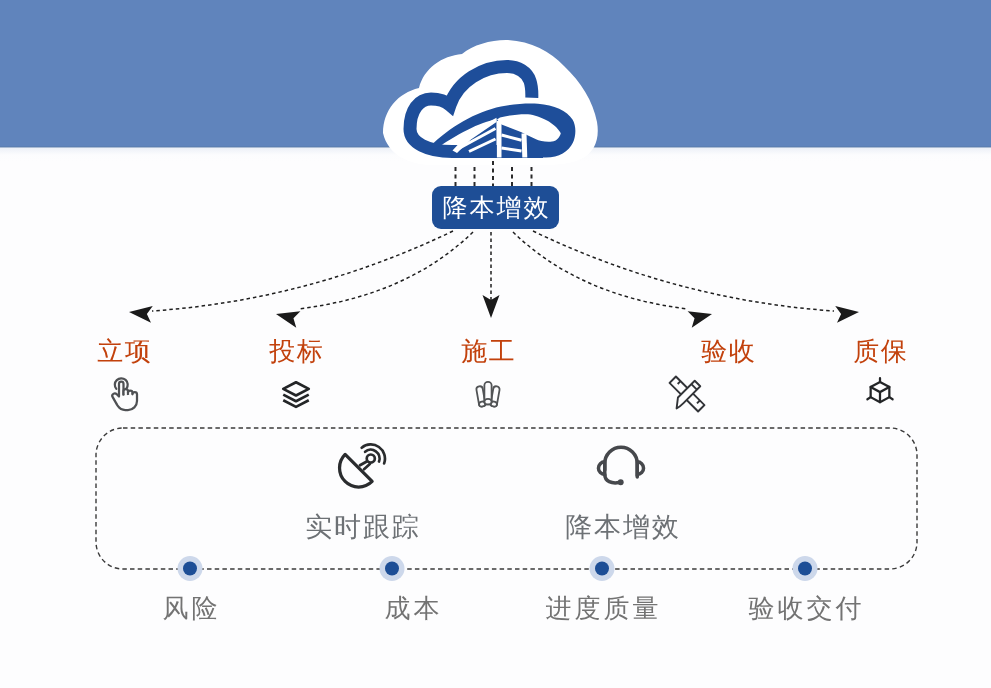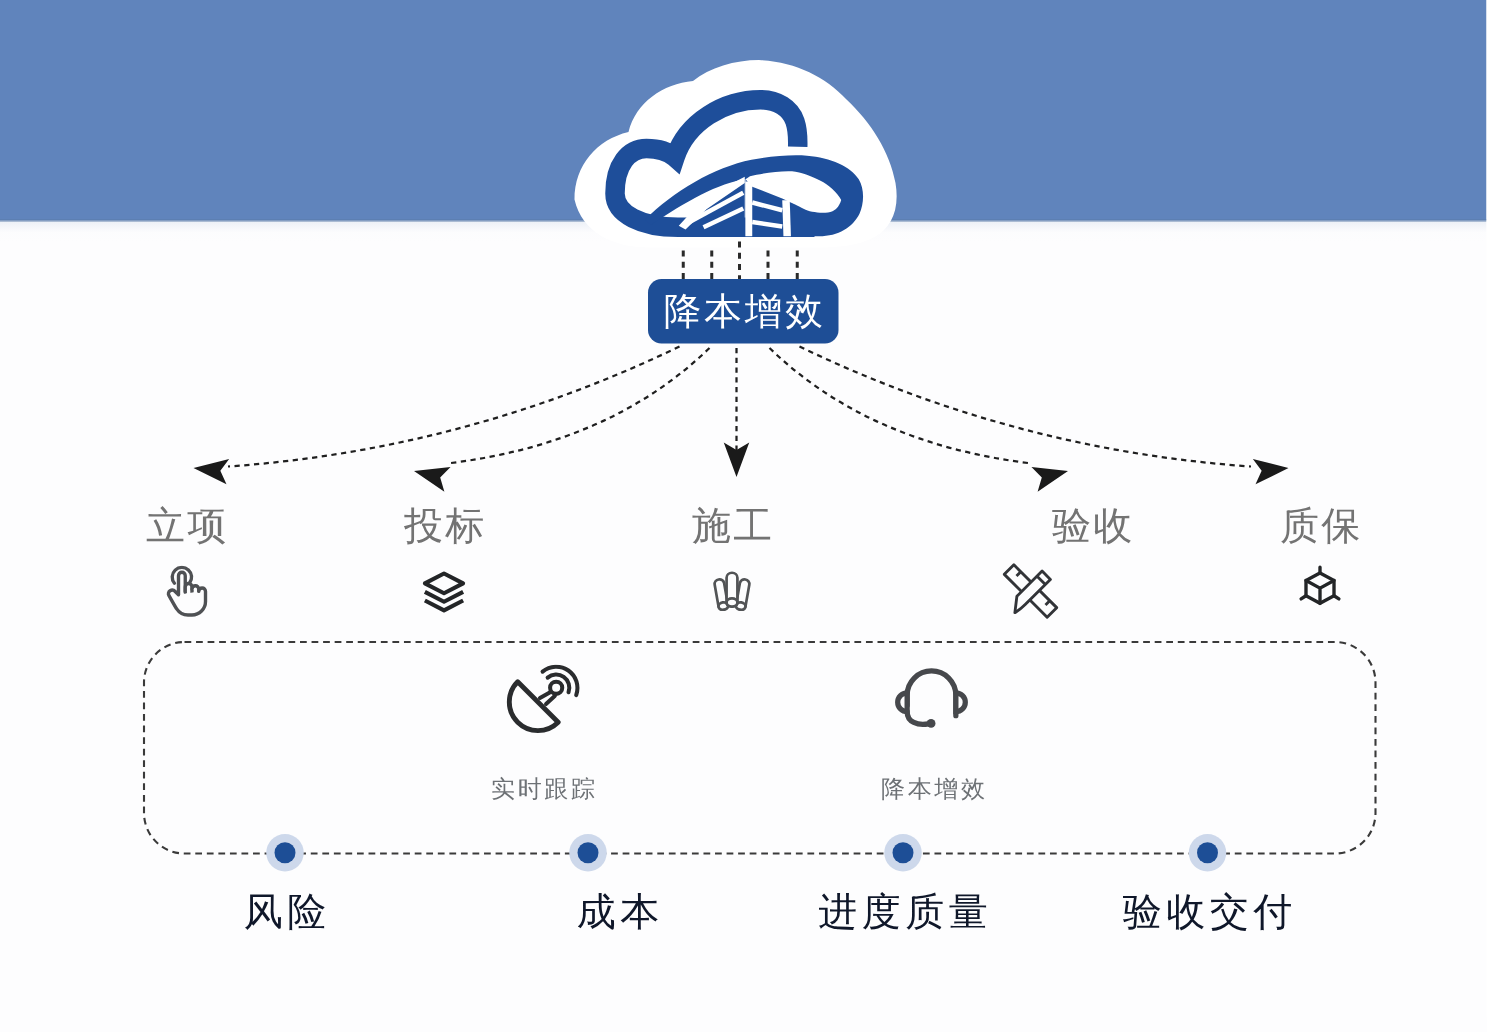--- a/index.html
+++ b/index.html
@@ -8,23 +8,23 @@
   .canvas{position:relative;width:991px;height:688px;background:#fdfdfe;overflow:hidden;text-align:center;}
   .band{position:absolute;left:0;top:0;width:991px;height:147px;background:#6084bc;}
   .band-edge{position:absolute;left:0;top:145.5px;width:991px;height:2.5px;background:#587aa8;opacity:.5;}
   .band-glow{position:absolute;left:0;top:148px;width:991px;height:14px;
              background:linear-gradient(to bottom,rgba(180,197,223,0.22),rgba(244,247,251,0.10) 50%,rgba(253,253,254,0));}
   .gfx{position:absolute;left:0;top:0;}
   .label{position:absolute;transform:translate(-50%,-50%);white-space:nowrap;}
   .badge{position:absolute;left:432px;top:186px;width:127px;height:43px;background:#1e4e96;
          border-radius:9px;display:flex;align-items:center;justify-content:center;}
   .badge span{color:#ffffff;font-size:25px;letter-spacing:2px;text-indent:2px;}
-  .stage-label{font-size:26px;color:#737373;letter-spacing:1.5px;text-indent:1.5px;}
-  .panel-label{font-size:16px;color:#6d7175;letter-spacing:1.8px;text-indent:1.8px;}
-  .milestone-label{font-size:26px;color:#0f172a;letter-spacing:3px;text-indent:3px;}
+  .stage-label{font-size:26px;color:#c2410c;letter-spacing:1.5px;text-indent:1.5px;}
+  .panel-label{font-size:27px;color:#6d7175;letter-spacing:1.8px;text-indent:1.8px;}
+  .milestone-label{font-size:26px;color:#737373;letter-spacing:3px;text-indent:3px;}
   .icon{position:absolute;transform:translate(-50%,-50%);}
 </style>
 </head>
 <body>
 
 <div class="canvas">
   <div class="band"></div>
   <div class="band-edge"></div>
   <div class="band-glow"></div>
 

